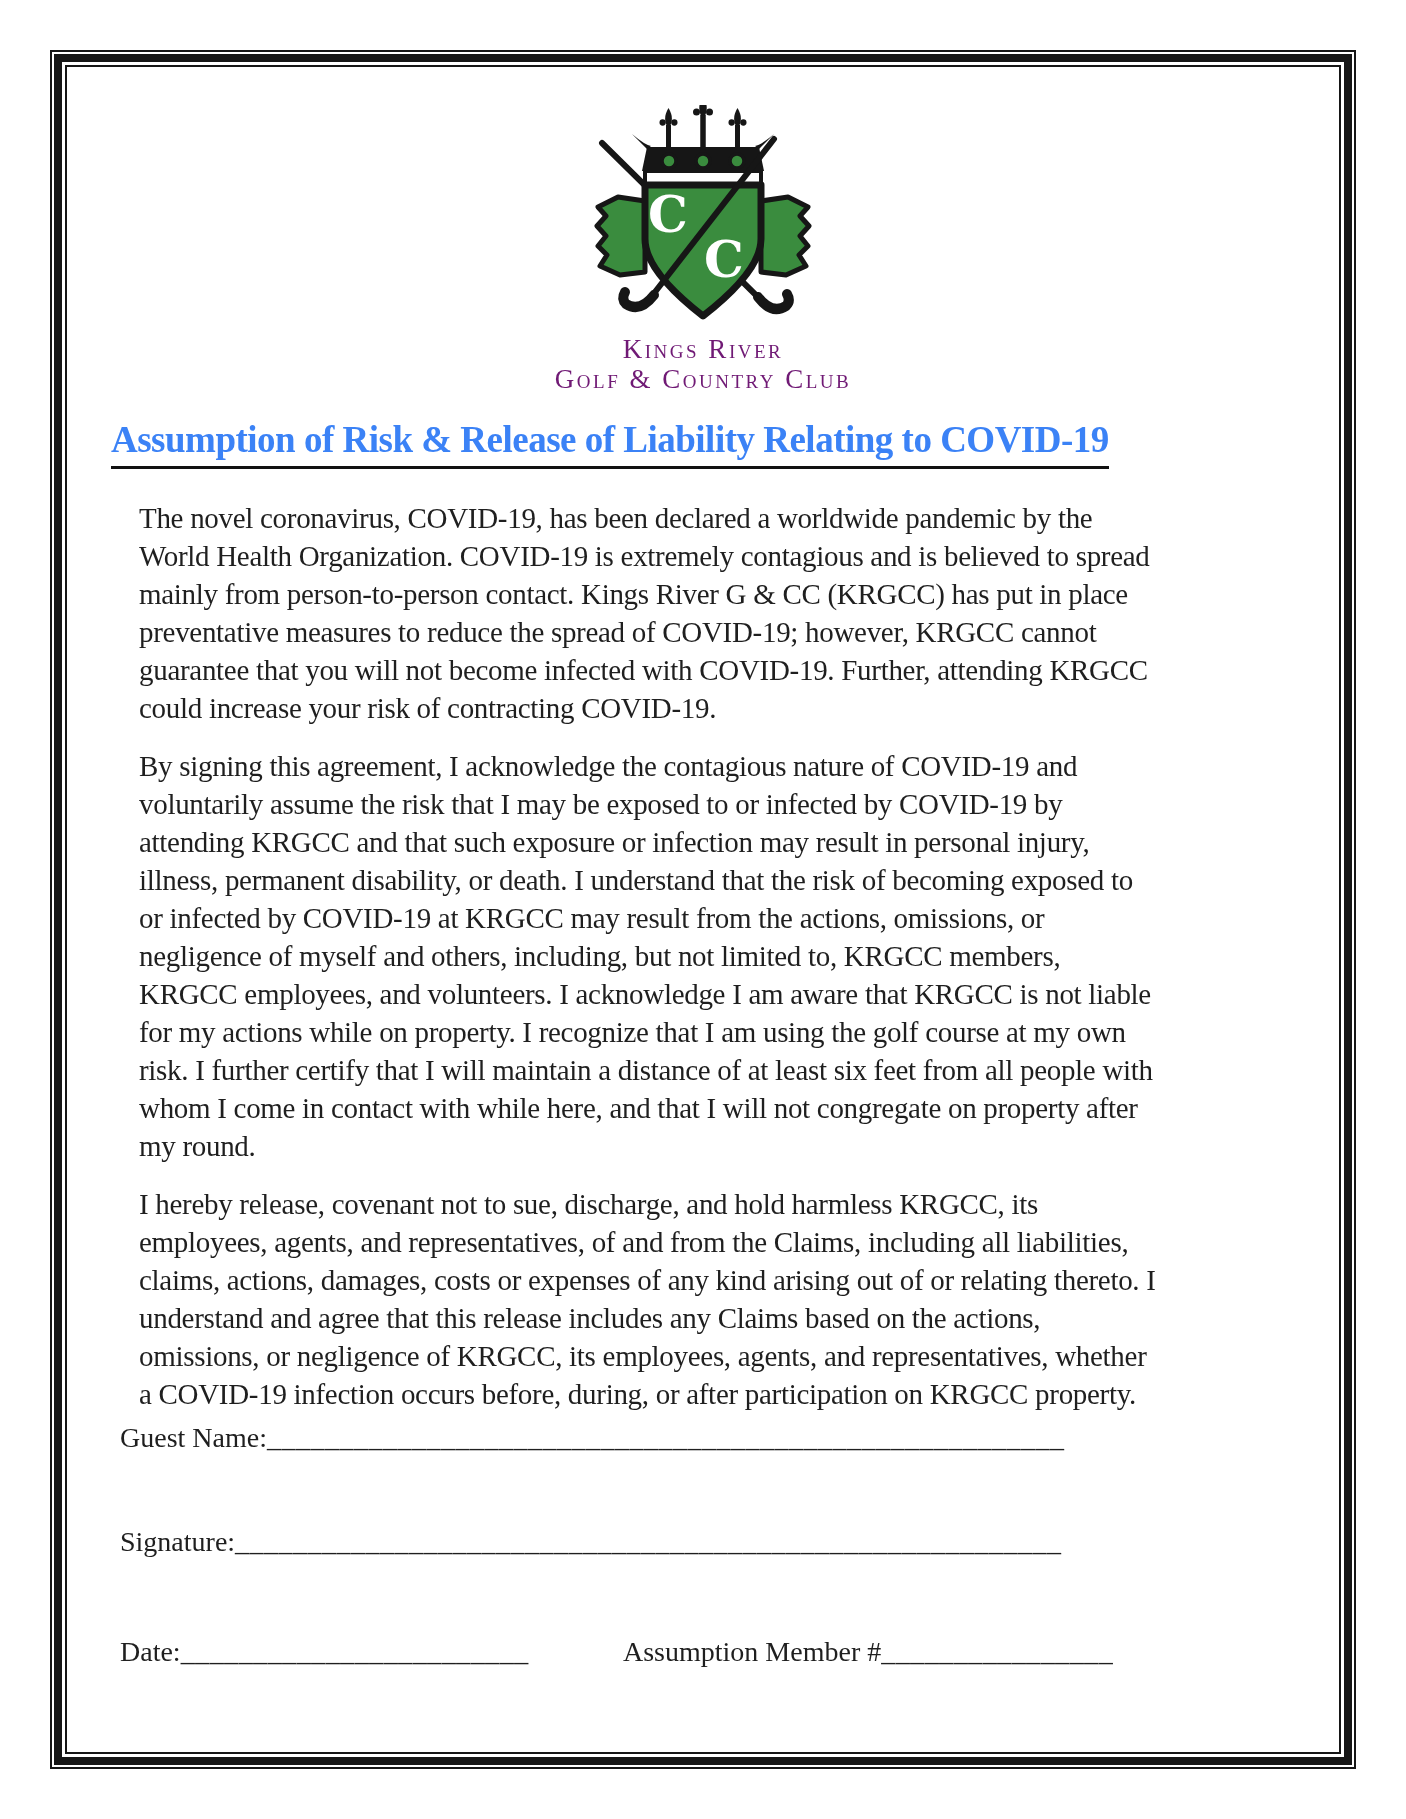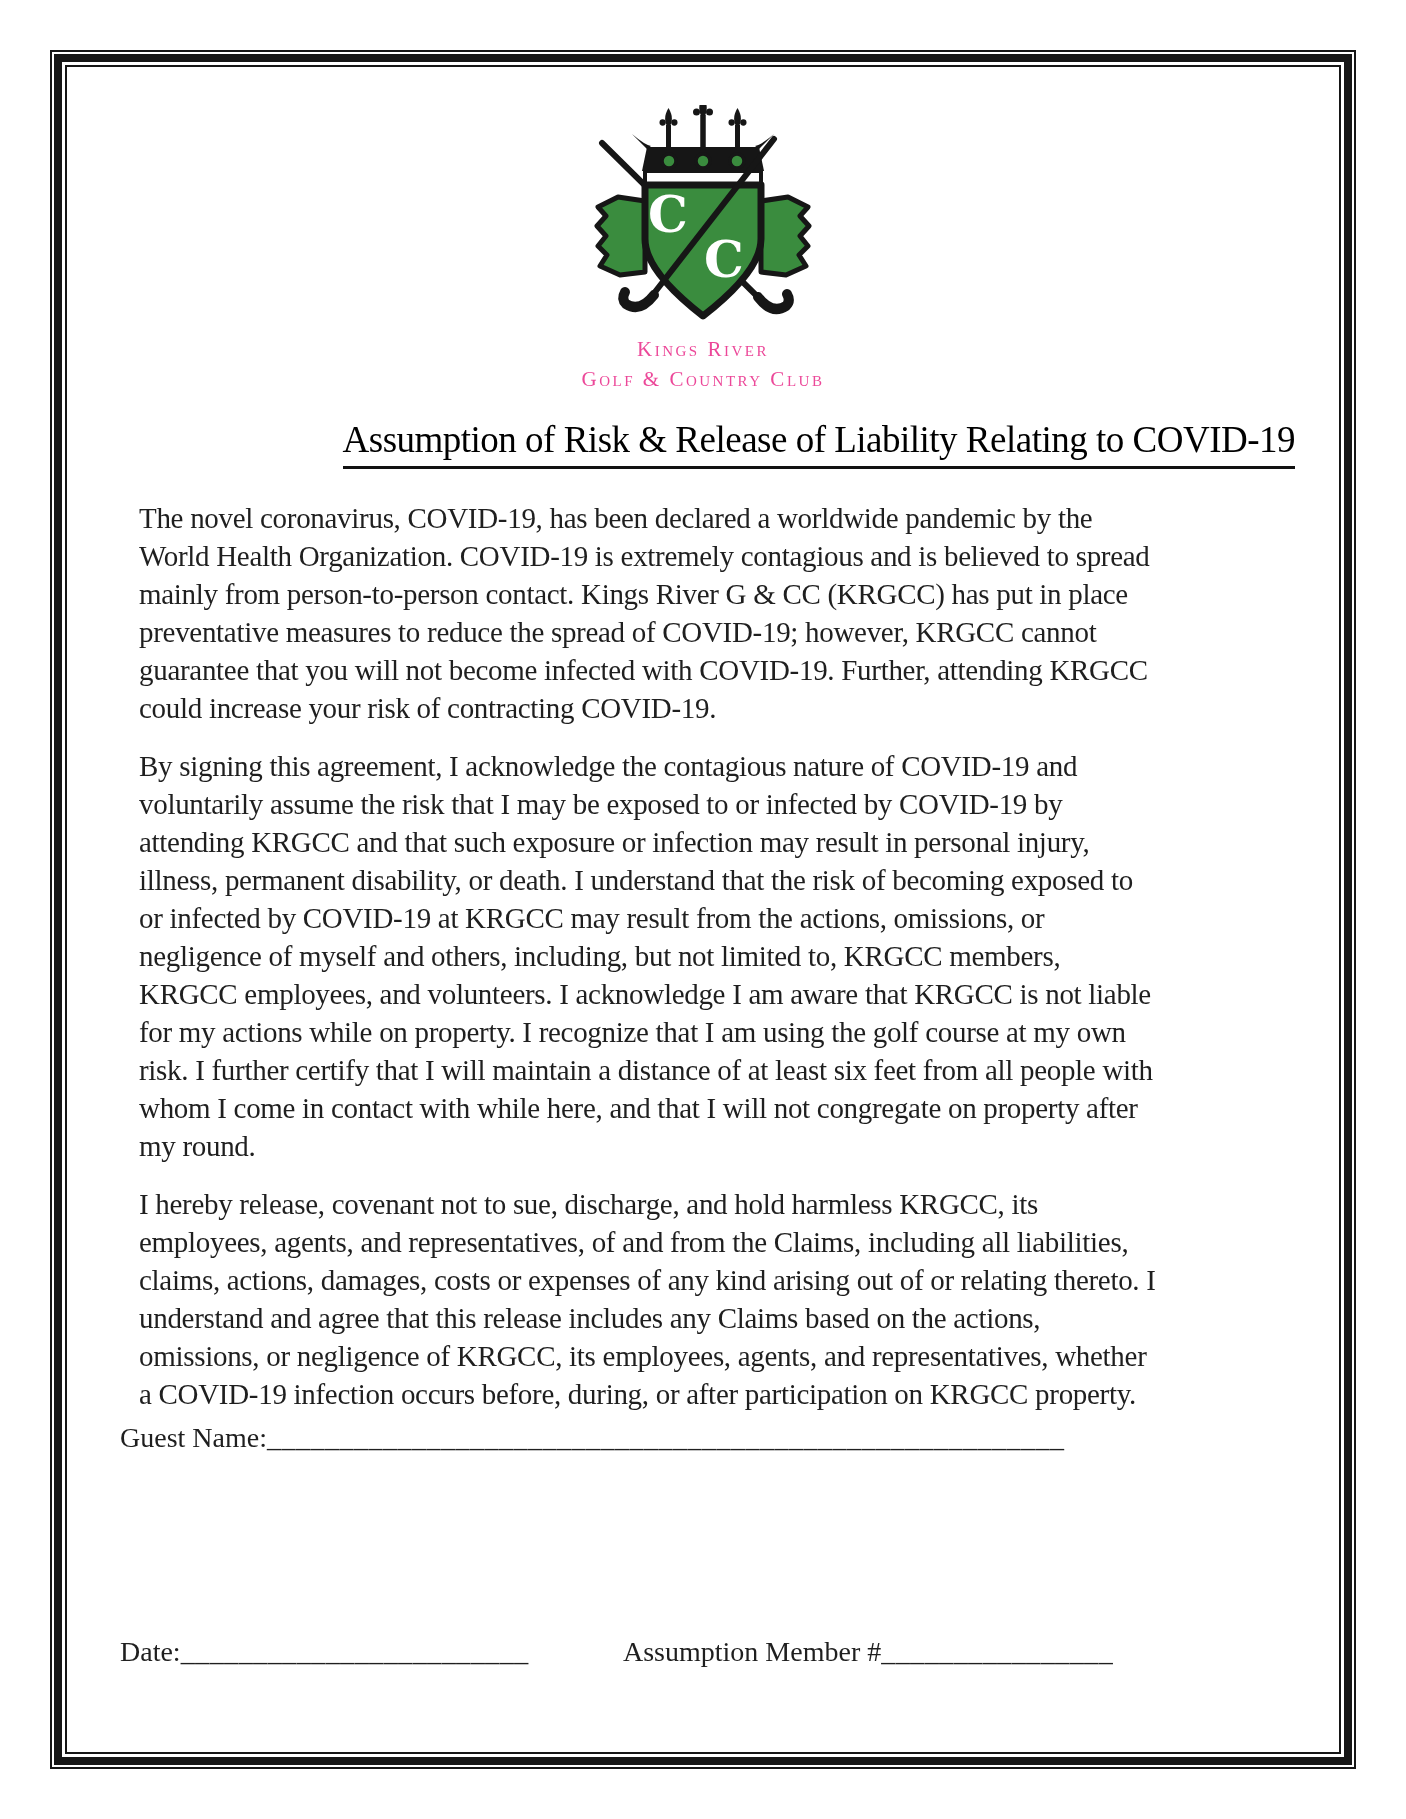--- a/index.html
+++ b/index.html
@@ -10,25 +10,25 @@
   
   .frame-a{position:absolute;inset:50px;border:2px solid #161616;}
   .frame-b{position:absolute;inset:2px;border:8px solid #161616;}
   .frame-c{position:absolute;inset:3px;border:2px solid #161616;}
   .content{position:absolute;inset:0;padding:38px 44px;overflow:hidden;}
 
   .logo-wrap{text-align:center;}
   svg.crest{display:block;margin:0 auto;}
   .club-name{
     text-align:center;font-variant:small-caps;letter-spacing:2.5px;
-    font-size:21px;line-height:30px;color:#ec4899;margin-top:4px;
+    font-size:27px;line-height:30px;color:#701a75;margin-top:4px;
   }
   .doc-title{
-    text-align:right;margin:22px 0 0 0;font-size:37px;font-weight:normal;
-    letter-spacing:-0.5px;line-height:48px;color:#000000;
+    text-align:left;margin:22px 0 0 0;font-size:37px;font-weight:bold;
+    letter-spacing:-0.5px;line-height:48px;color:#3b82f6;
   }
   .doc-title .underlined{display:inline-block;border-bottom:3px solid #111111;padding-bottom:2px;}
 
   .body-text{
     margin:30px auto 0 28px;max-width:1020px;
     font-size:29px;line-height:38px;letter-spacing:-0.3px;color:#1f1f1f;
     text-align:left;
   }
   .body-text p{margin:0 0 20px 0;}
 
@@ -118,20 +118,23 @@
 
         </div>
       </div>
     </div>
   </div>
 
   <div class="form-row" id="row-guest">
     <span>Guest Name:</span><span class="fill-line">_______________________________________________________</span>
   </div>
 
+  <div class="form-row" id="row-signature">
+    <span>Signature:</span><span class="fill-line">_________________________________________________________</span>
+  </div>
 
   <div class="form-row" id="row-date">
     <span>
       <span>Date:</span><span class="fill-line">________________________</span>
     </span>
     <span class="sponsor-group">
       <span>Assumption Member #</span><span class="fill-line">________________</span>
     </span>
   </div>
 </div>

